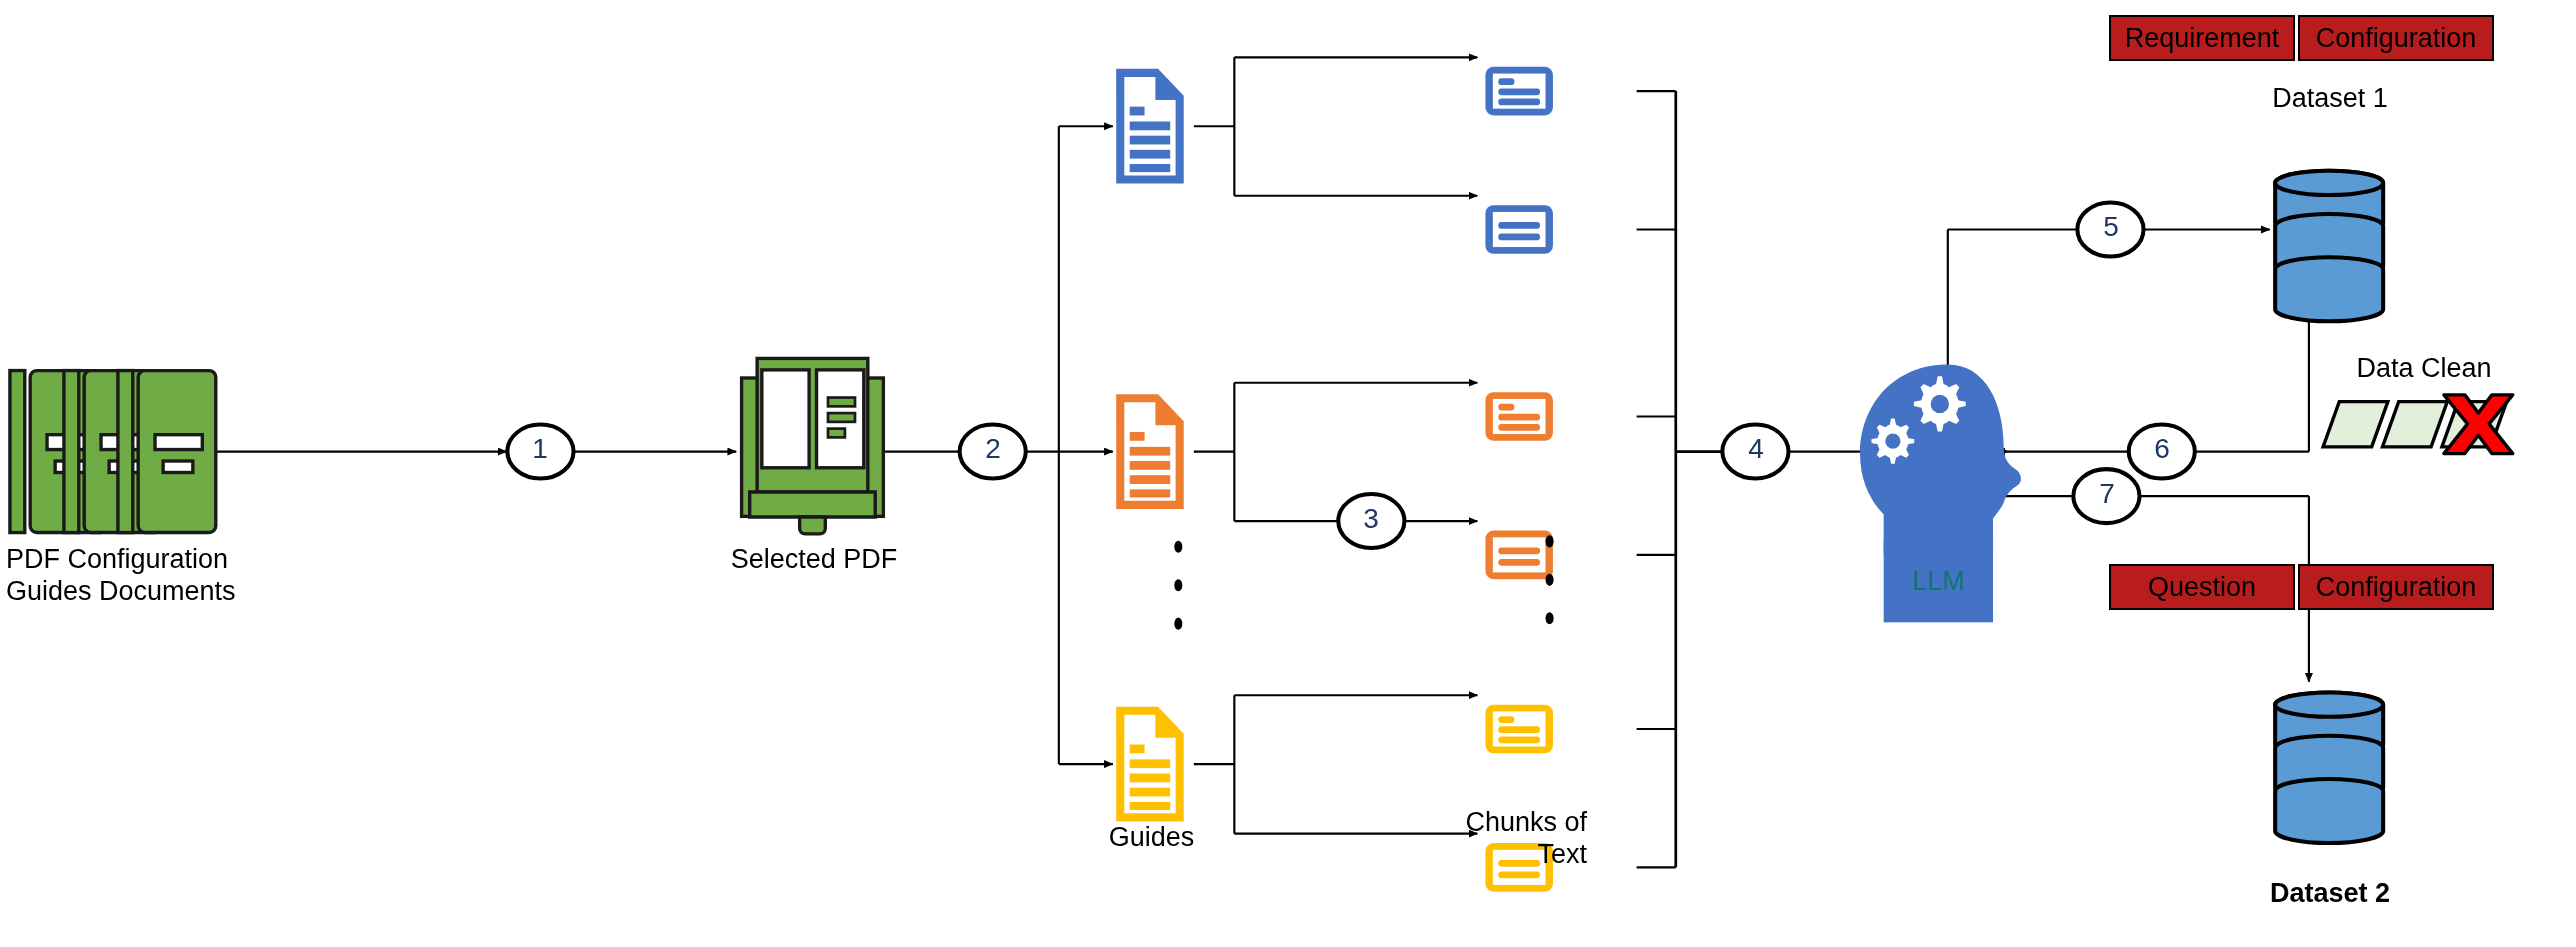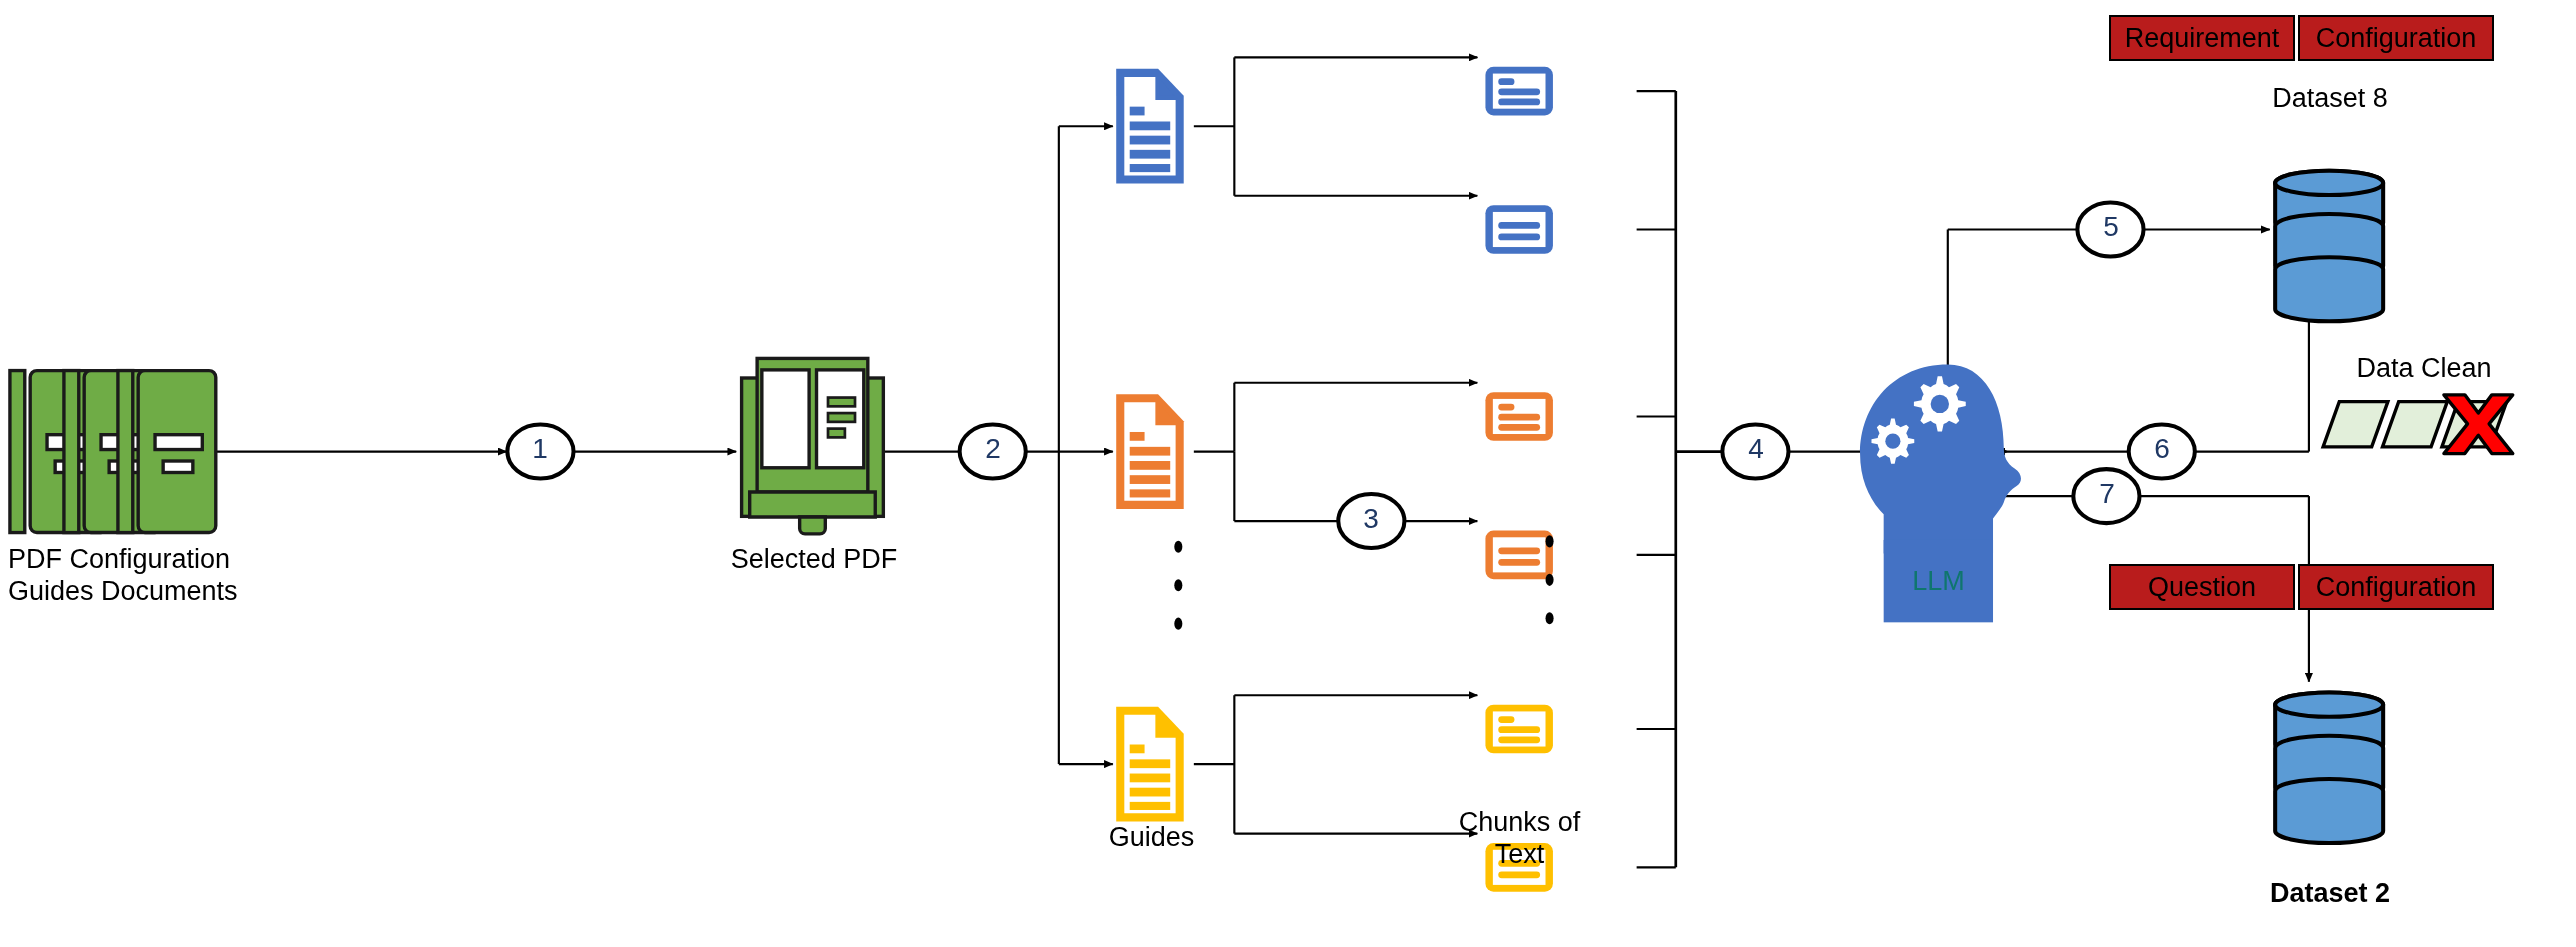--- a/index.html
+++ b/index.html
@@ -237,28 +237,28 @@
 </svg>
 
 <div class="lbl" style="left:513px;top:432px;width:54px;font-size:28px;color:#1F3864;">1</div>
 <div class="lbl" style="left:966px;top:432px;width:54px;font-size:28px;color:#1F3864;">2</div>
 <div class="lbl" style="left:1344px;top:502px;width:54px;font-size:28px;color:#1F3864;">3</div>
 <div class="lbl" style="left:1729px;top:432px;width:54px;font-size:28px;color:#1F3864;">4</div>
 <div class="lbl" style="left:2084px;top:210px;width:54px;font-size:28px;color:#1F3864;">5</div>
 <div class="lbl" style="left:2135px;top:432px;width:54px;font-size:28px;color:#1F3864;">6</div>
 <div class="lbl" style="left:2080px;top:477px;width:54px;font-size:28px;color:#1F3864;">7</div>
 
-<div class="lbl" style="left:8px;top:544px;width:203px;font-size:27px;">PDF Configuration
+<div class="lbl" style="left:0px;top:544px;width:203px;font-size:27px;padding-left:6px;">PDF Configuration
 Guides Documents</div>
 <div class="lbl" style="left:706px;top:544px;width:216px;font-size:27px;">Selected PDF</div>
 <div class="lbl" style="left:1094px;top:822px;width:115px;font-size:27px;">Guides</div>
-<div class="lbl" style="left:1452px;top:807px;width:135px;font-size:27px;">Chunks of
+<div class="lbl" style="left:1452px;top:807px;width:135px;font-size:27px;text-align:right;">Chunks of
 Text</div>
 <div class="lbl lbl-llm" style="left:1891px;top:566px;width:95px;font-size:27px;">LLM</div>
-<div class="lbl" style="left:2249px;top:83px;width:162px;font-size:27px;">Dataset 8</div>
+<div class="lbl" style="left:2249px;top:83px;width:162px;font-size:27px;">Dataset 1</div>
 <div class="lbl" style="left:2249px;top:878px;width:162px;font-size:27px;font-weight:bold;">Dataset 2</div>
 <div class="lbl" style="left:2316px;top:353px;width:216px;font-size:27px;">Data Clean</div>
 
 <div class="boxlbl" style="left:2109px;top:15px;width:182px;height:42px;font-size:27px;">Requirement</div>
 <div class="boxlbl" style="left:2298px;top:15px;width:192px;height:42px;font-size:27px;">Configuration</div>
 <div class="boxlbl" style="left:2109px;top:564px;width:182px;height:42px;font-size:27px;">Question</div>
 <div class="boxlbl" style="left:2298px;top:564px;width:192px;height:42px;font-size:27px;">Configuration</div>
 
 </div>
 

